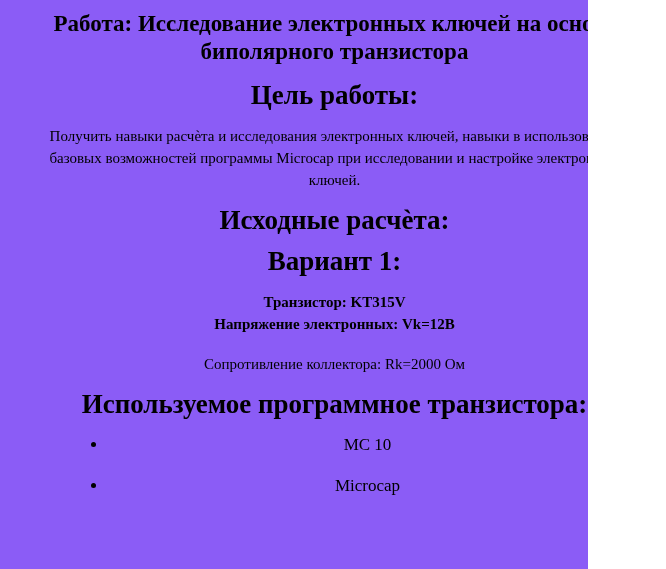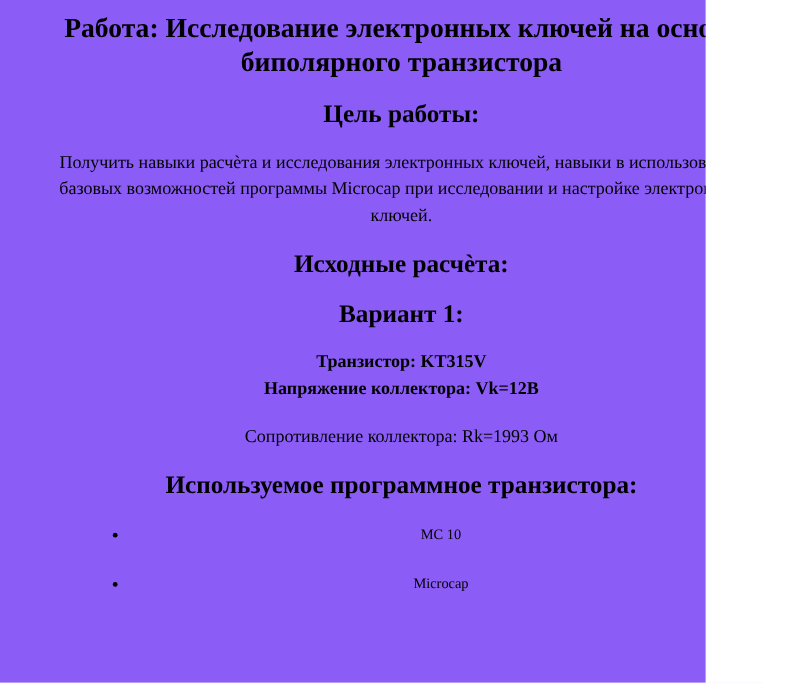--- a/index.html
+++ b/index.html
@@ -23,41 +23,41 @@
     font-family: "Liberation Serif", "DejaVu Serif", serif;
     color: #000000;
   }
   .doc-title {
     font-size: 23px;
     line-height: 28px;
     font-weight: bold;
     margin: 2px 0 0 0;
   }
   .section-heading {
-    font-size: 21px;
+    font-size: 27px;
     line-height: 24px;
     font-weight: bold;
     margin: 17px 0 0 0;
   }
   .body-text {
     font-size: 15px;
     line-height: 22px;
     margin: 18px 0 0 0;
   }
   .line {
     display: block;
     font-weight: bold;
   }
   .software-list {
     margin: 18px 0 0 0;
     padding: 0 0 0 66px;
     list-style-type: disc;
   }
   .software-list li {
-    font-size: 12px;
+    font-size: 17px;
     line-height: 22px;
     margin: 0 0 19px 0;
     font-family: Liberation Serif, serif;
   }
 </style>
 </head>
 <body>
 
 <div class="page">
   <div class="doc">
@@ -68,24 +68,24 @@
 
     <p class="body-text">Получить навыки расчѐта и исследования электронных ключей, навыки в использовании базовых возможностей программы Microcap при исследовании и настройке электронных ключей.</p>
 
     <h2 class="section-heading">Исходные расчѐта:</h2>
 
 
     <h2 class="section-heading">Вариант 1:</h2>
 
     <p class="body-text">
       <span class="line">Транзистор: KT315V</span>
-      <span class="line">Напряжение коллектора: Vk=12В</span>
+      <span class="line">Напряжение электронных: Vk=12В</span>
     </p>
 
-    <p class="body-text">Сопротивление коллектора: Rk=1993 Ом</p>
+    <p class="body-text">Сопротивление коллектора: Rk=2000 Ом</p>
 
     <h2 class="section-heading">Используемое программное транзистора:</h2>
 
     <ul class="software-list">
       <li>MC 10</li>
       <li>Microcap</li>
     </ul>
 
   </div>
 </div>

